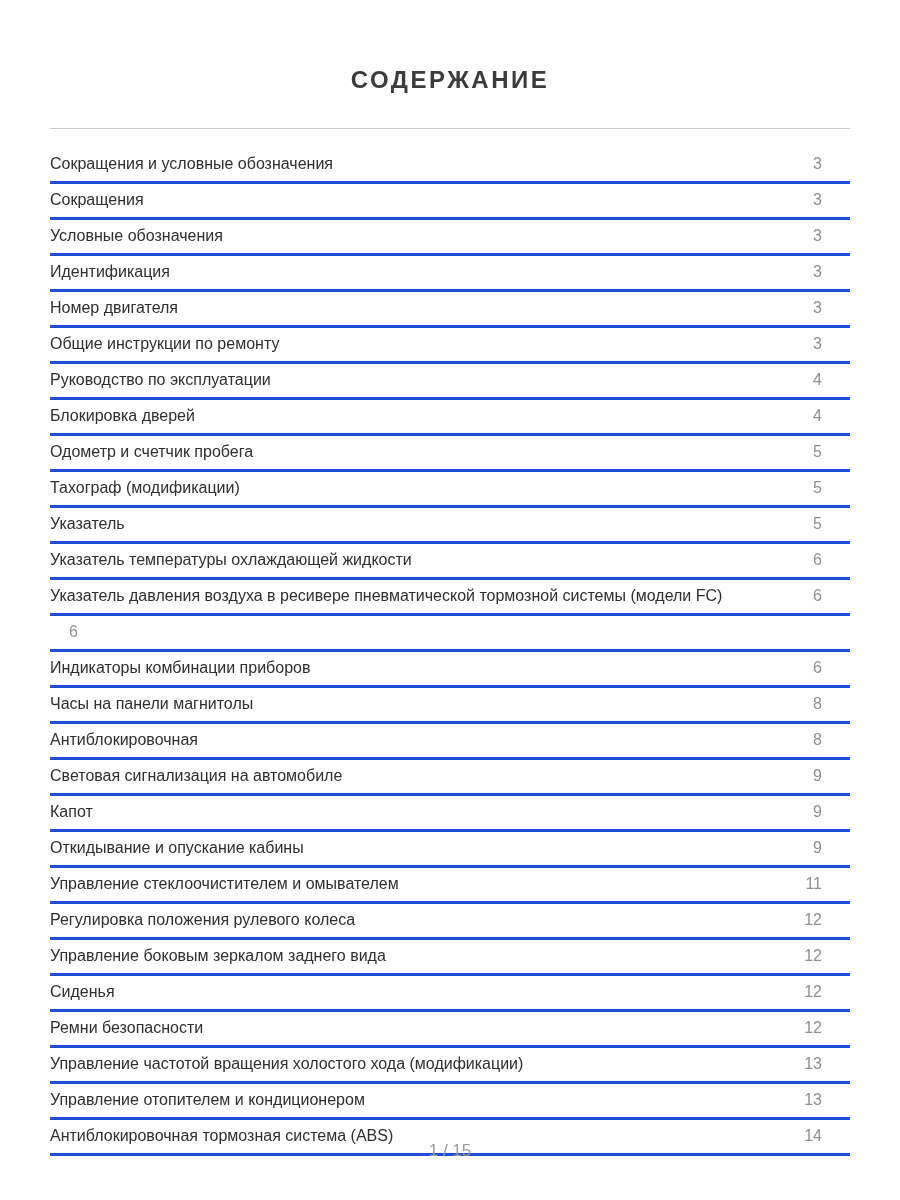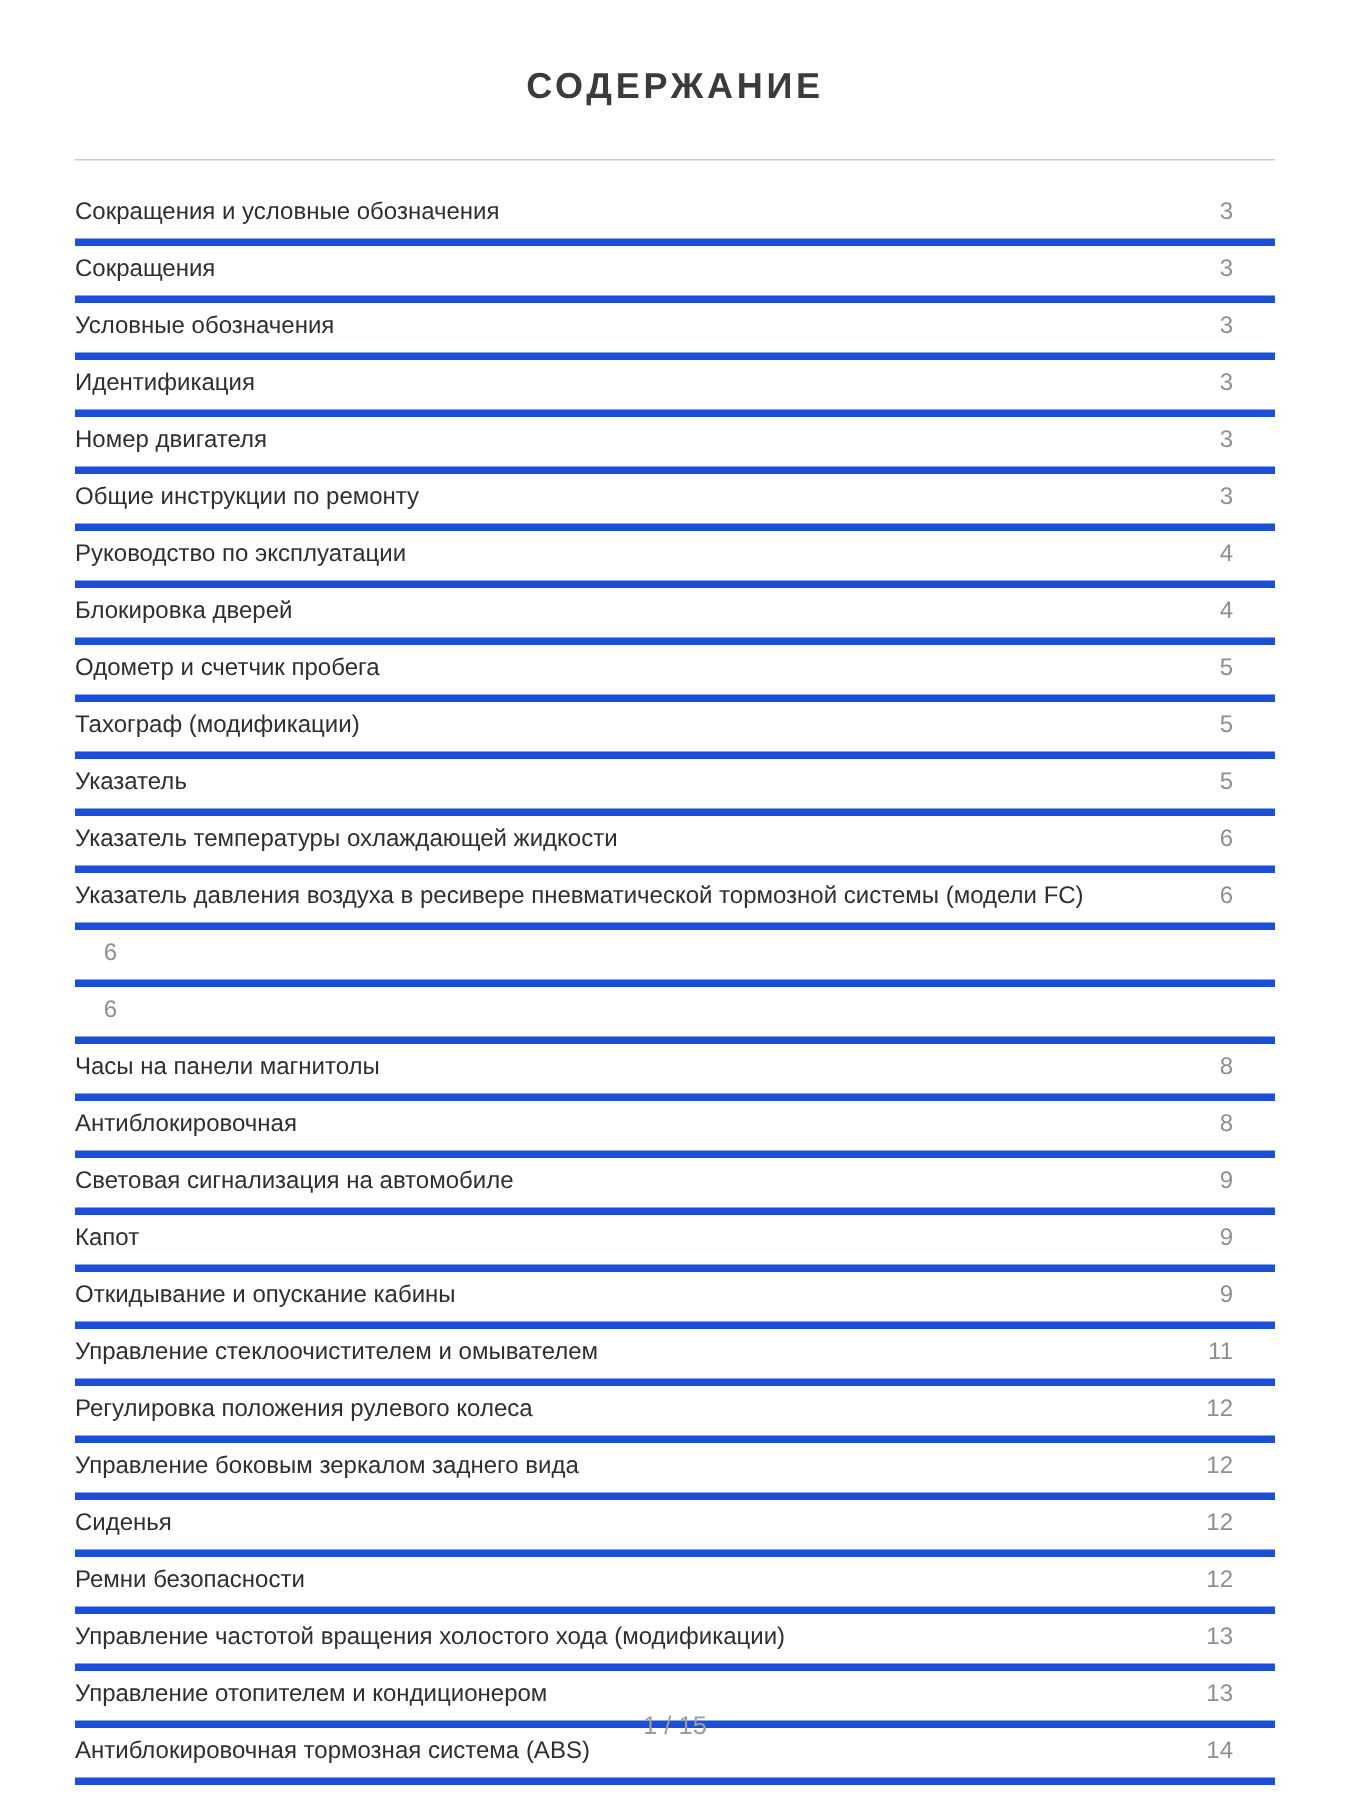--- a/index.html
+++ b/index.html
@@ -9,42 +9,42 @@
     font-family: "Liberation Sans", sans-serif;
     position: relative;
     overflow: hidden;
   }
   .page {
     width: 900px; height: 1200px;
     background: #ffffff;
     position: relative;
   }
   .doc-title {
-    padding-top: 44px;
+    padding-top: 66px;
     text-align: center;
     font-size: 24px;
     font-weight: 700;
     letter-spacing: 2.5px;
     color: #3b3b3b;
   }
   .top-rule {
     margin: 34px 50px 0 50px;
     border: none;
     border-top: 1px solid #cccccc;
     height: 0;
   }
   .toc-list {
     margin: 19px 50px 0 50px;
   }
   .toc-row {
     display: flex;
     justify-content: space-between;
     align-items: flex-end;
     padding: 6px 0 7px 0;
-    border-bottom: 5px solid #1d4ed8;
+    border-bottom: 3px solid #1d4ed8;
   }
   .toc-entry-title {
     font-size: 16px;
     line-height: 20px;
     color: #2f2f2f;
     flex: 1 1 auto;
     padding-right: 12px;
   }
   .toc-entry-page {
     font-size: 16px;
@@ -134,20 +134,21 @@
   <div class="toc-row">
     <span class="toc-entry-title">Указатель давления воздуха в ресивере пневматической тормозной системы (модели FC)</span>
     <span class="toc-entry-page">6</span>
   </div>
 
   <div class="toc-row">
     <span class="toc-entry-page">6</span>
   </div>
 
   <div class="toc-row">
+    <span class="toc-entry-title">Индикаторы комбинации приборов</span>
     <span class="toc-entry-page">6</span>
   </div>
 
   <div class="toc-row">
     <span class="toc-entry-title">Часы на панели магнитолы</span>
     <span class="toc-entry-page">8</span>
   </div>
 
   <div class="toc-row">
     <span class="toc-entry-title">Антиблокировочная</span>

